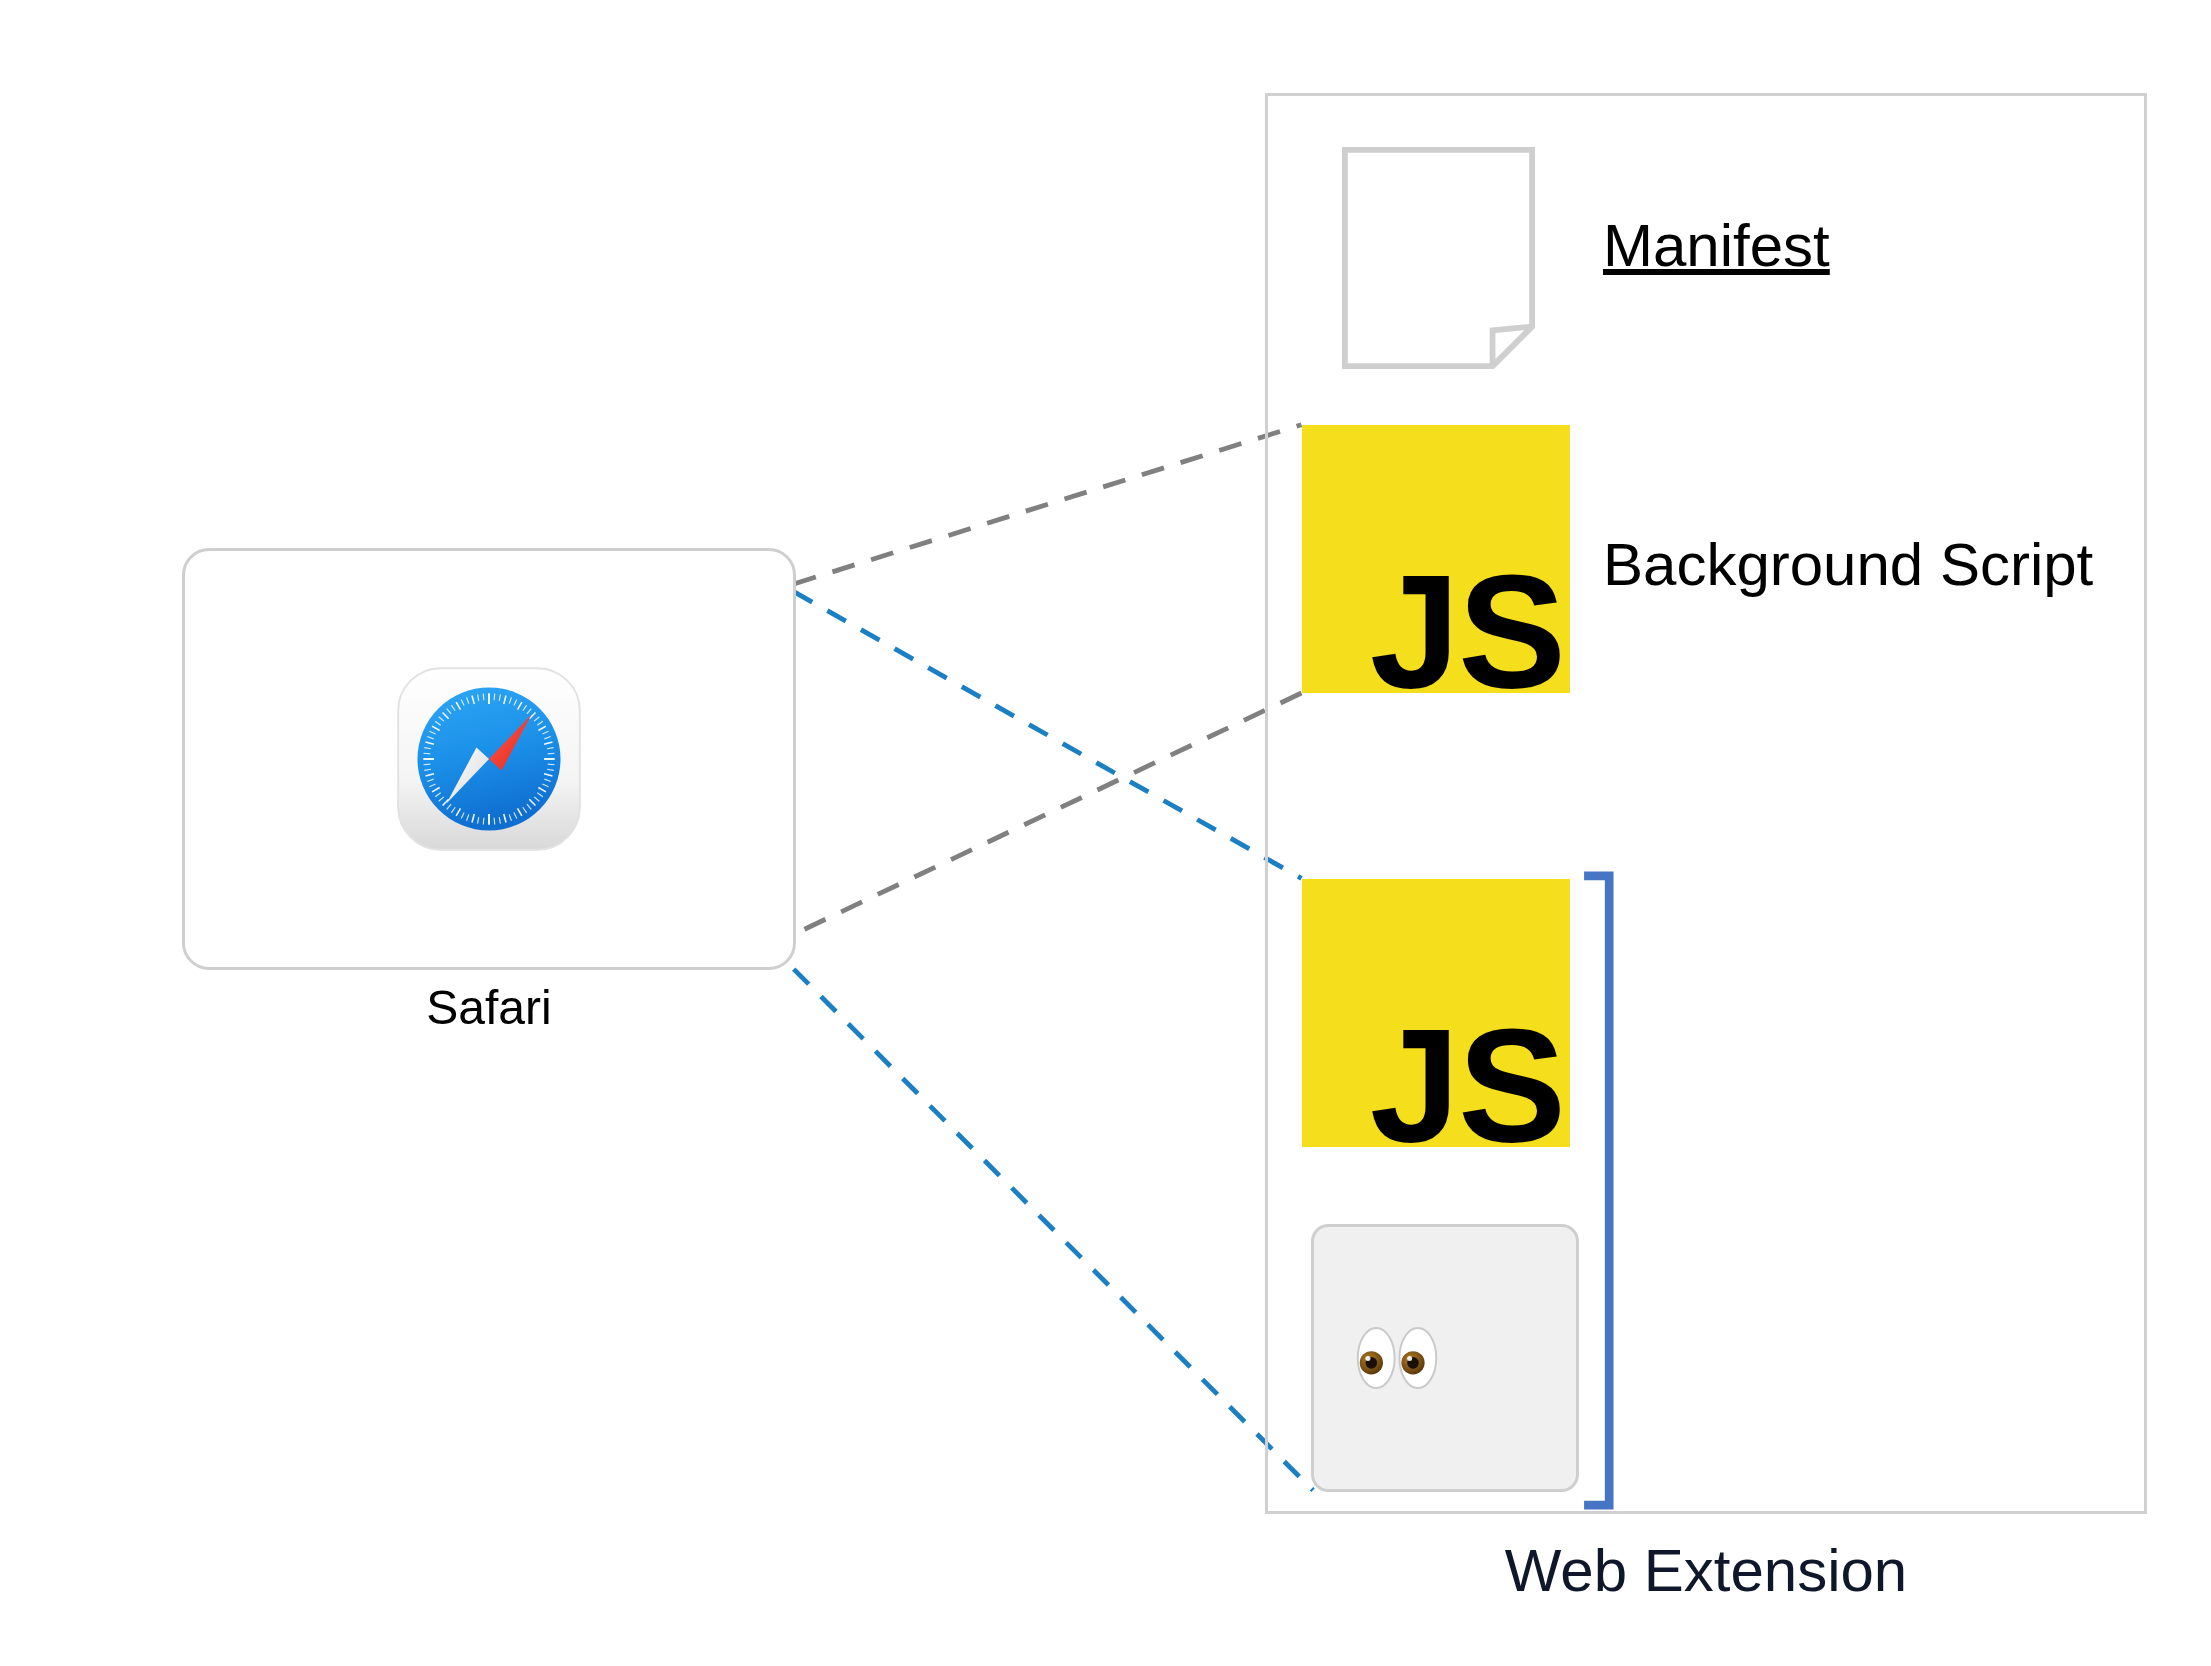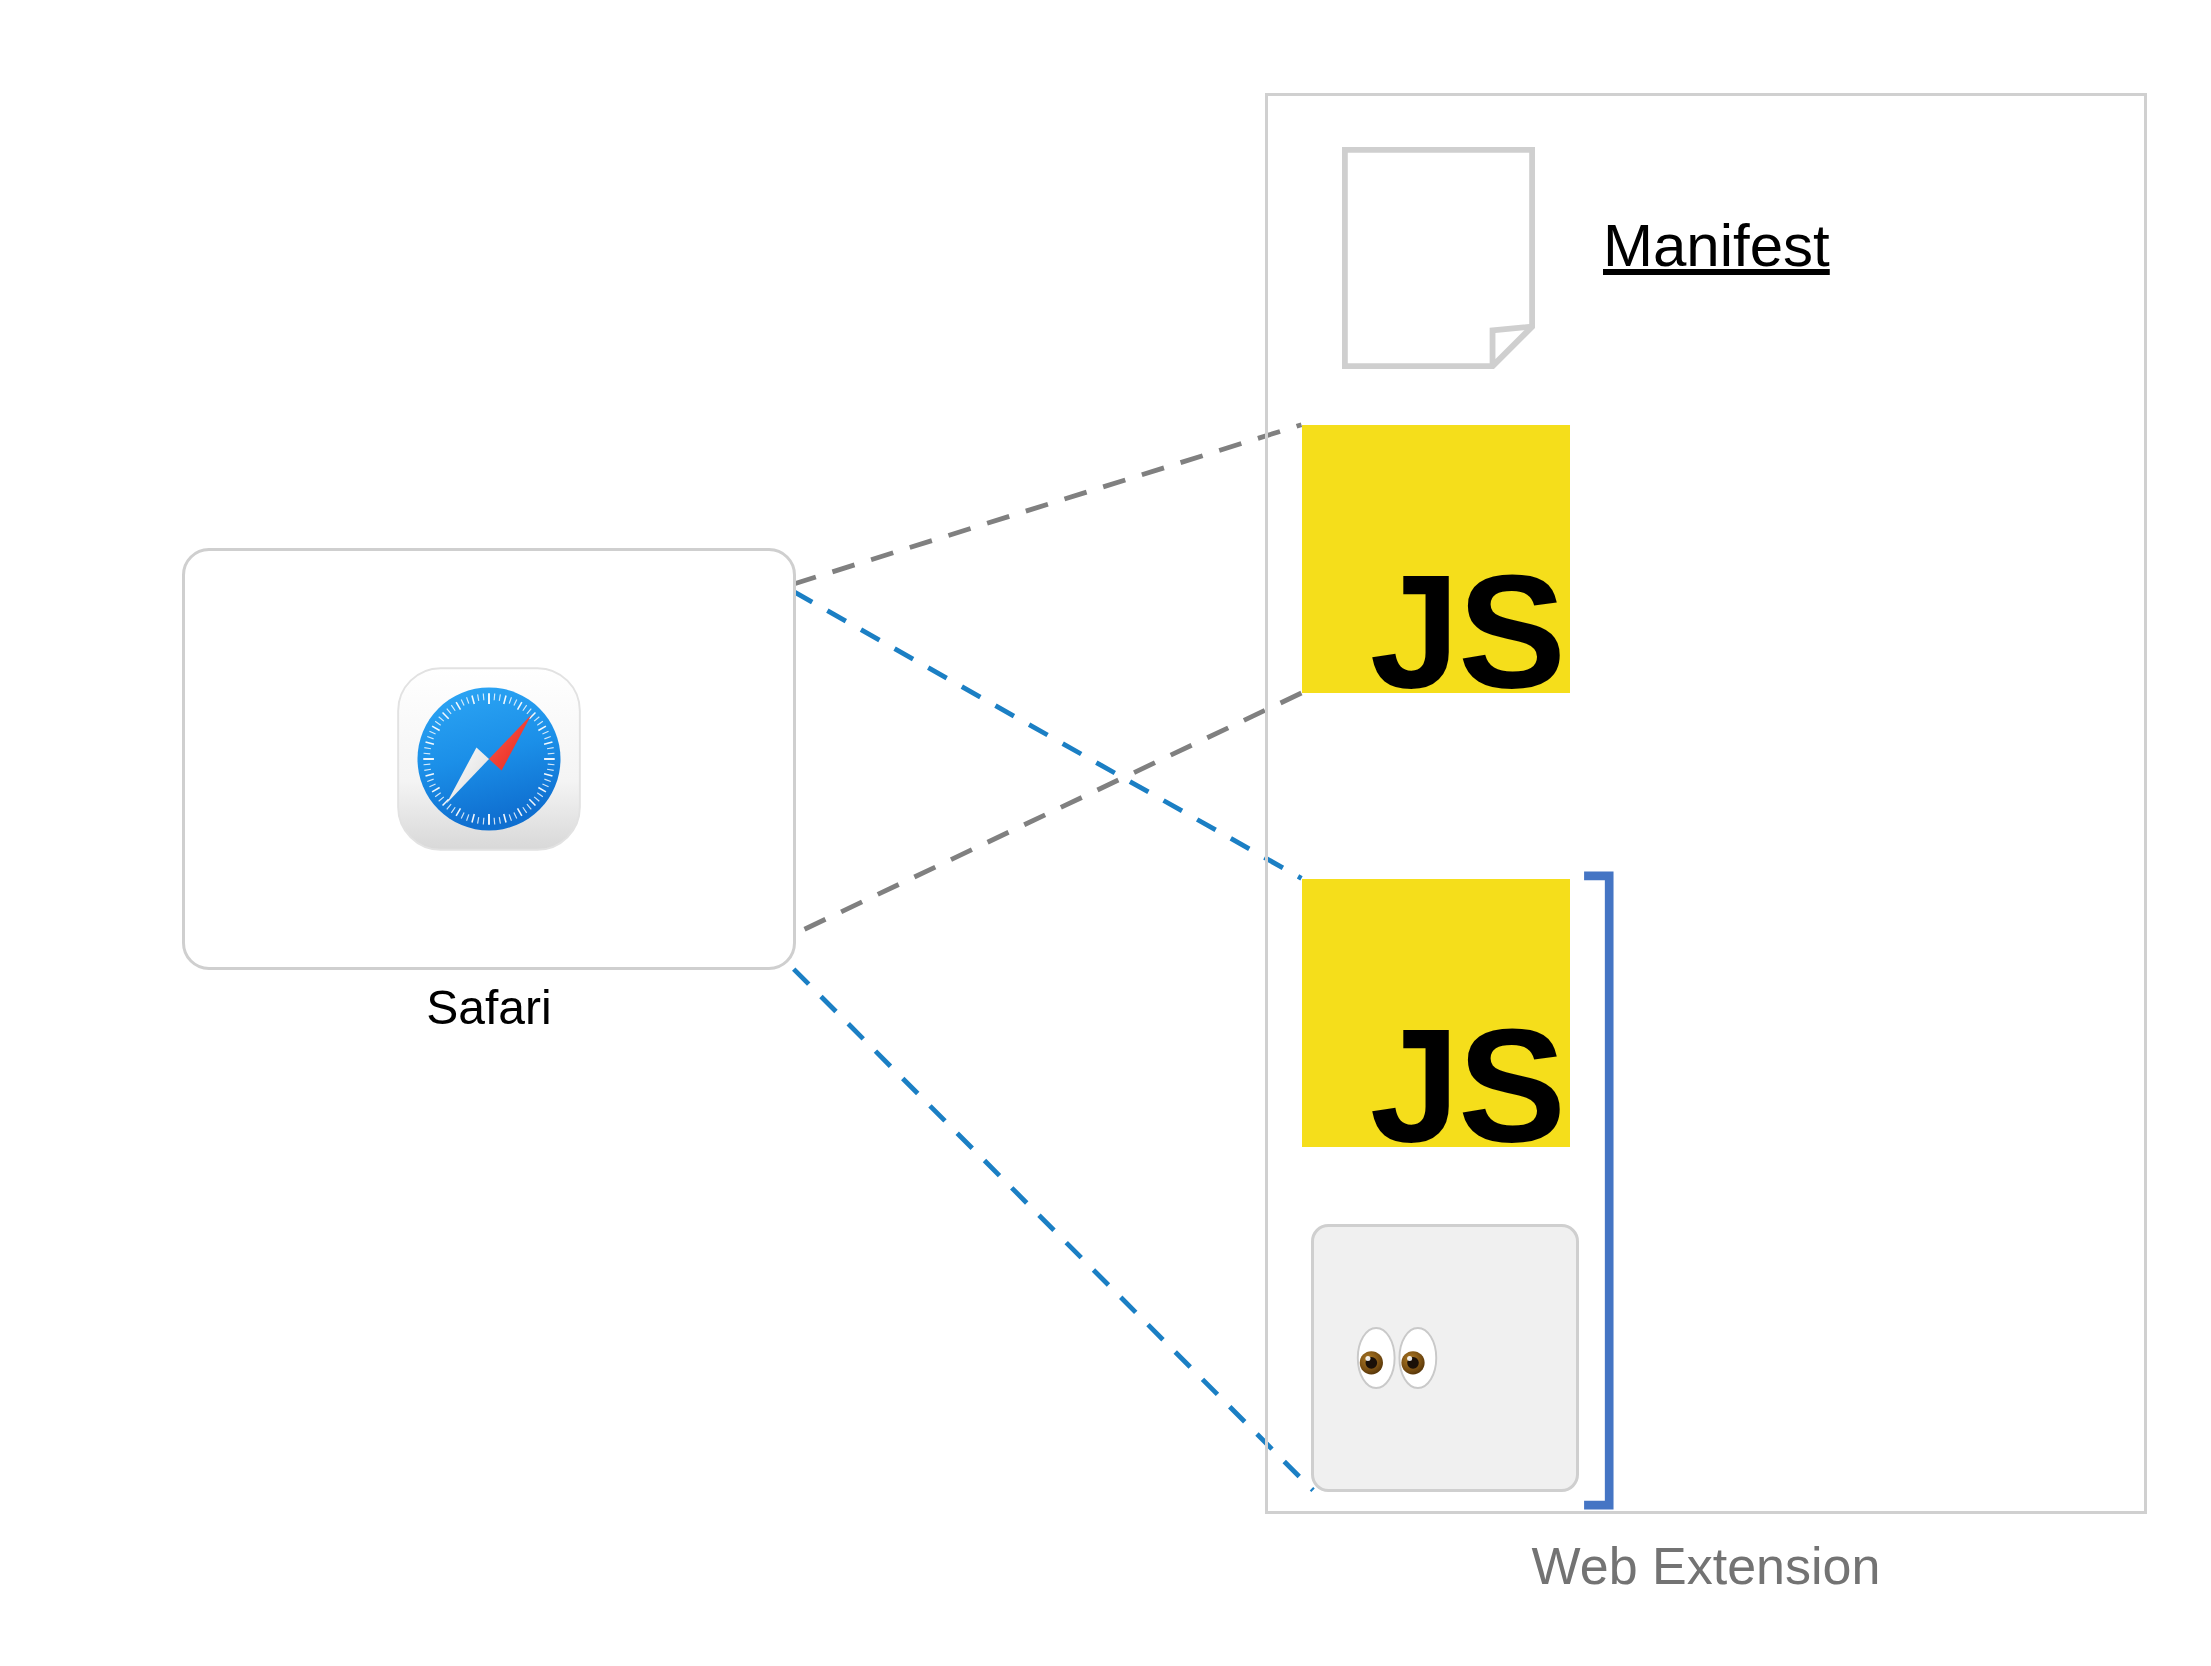--- a/index.html
+++ b/index.html
@@ -69,23 +69,23 @@
     border: 3.9px solid #d0d0d0;
     box-sizing: border-box;
     background: transparent;
   }
   #webext-label {
     position: absolute;
     left: 1265px;
     top: 1539px;
     width: 882px;
     text-align: center;
-    font-size: 52px;
-    line-height: 1.05;
-    color: #737373;
+    font-size: 60px;
+    line-height: 1.05;
+    color: #0f172a;
     white-space: nowrap;
   }
   
   #manifest-doc {
     position: absolute;
     left: 1342px;
     top: 147px;
     width: 193px;
     height: 222px;
   }
@@ -351,20 +351,21 @@
     <svg viewBox="0 0 200 230" width="193" height="222">
       <path d="M3,3 L197,3 L197,186 L156,227 L3,227 Z" fill="#ffffff" stroke="#cfcfcf" stroke-width="6" stroke-linejoin="miter"></path>
       <path d="M197,186 L156,190 L156,227 Z" fill="#ffffff" stroke="#cfcfcf" stroke-width="6" stroke-linejoin="miter"></path>
     </svg>
   </div>
   <div id="manifest-label">Manifest</div>
 
   <div id="bg-script-block" class="js-block">
     <span class="js-glyph">JS</span>
   </div>
+  <div id="bg-script-label">Background Script</div>
 
   <div id="content-script-block" class="js-block">
     <span class="js-glyph">JS</span>
   </div>
 
   <div id="popover-tile">
     <div id="popover-eyes">
       <svg viewBox="0 0 96 66" width="93" height="64">
         <defs>
           <radialGradient id="irisL" cx="0.4" cy="0.35" r="0.75">

